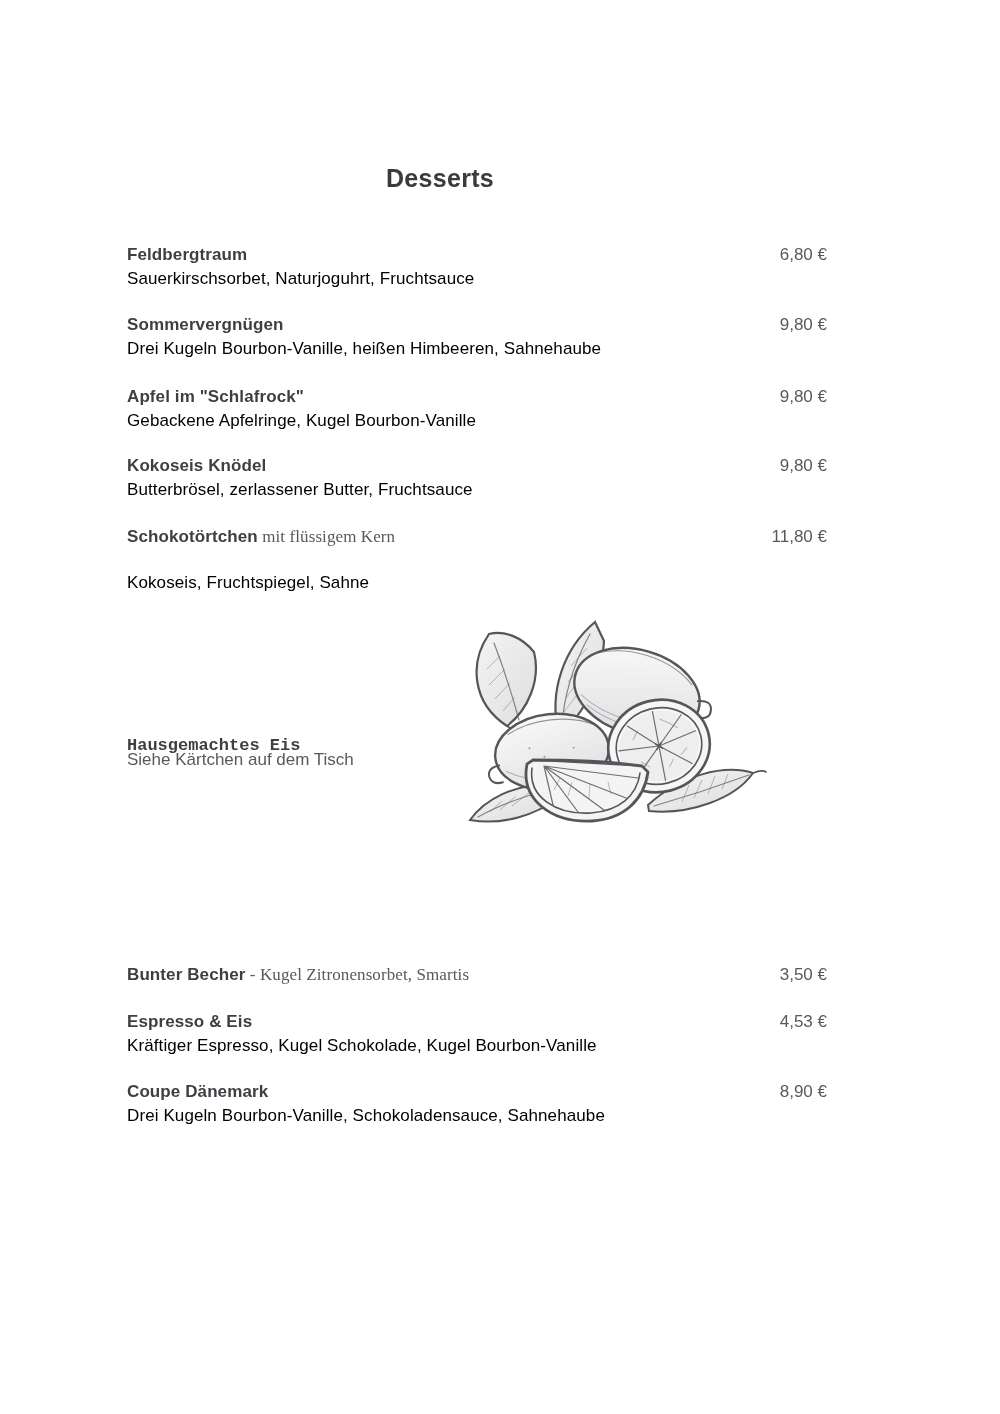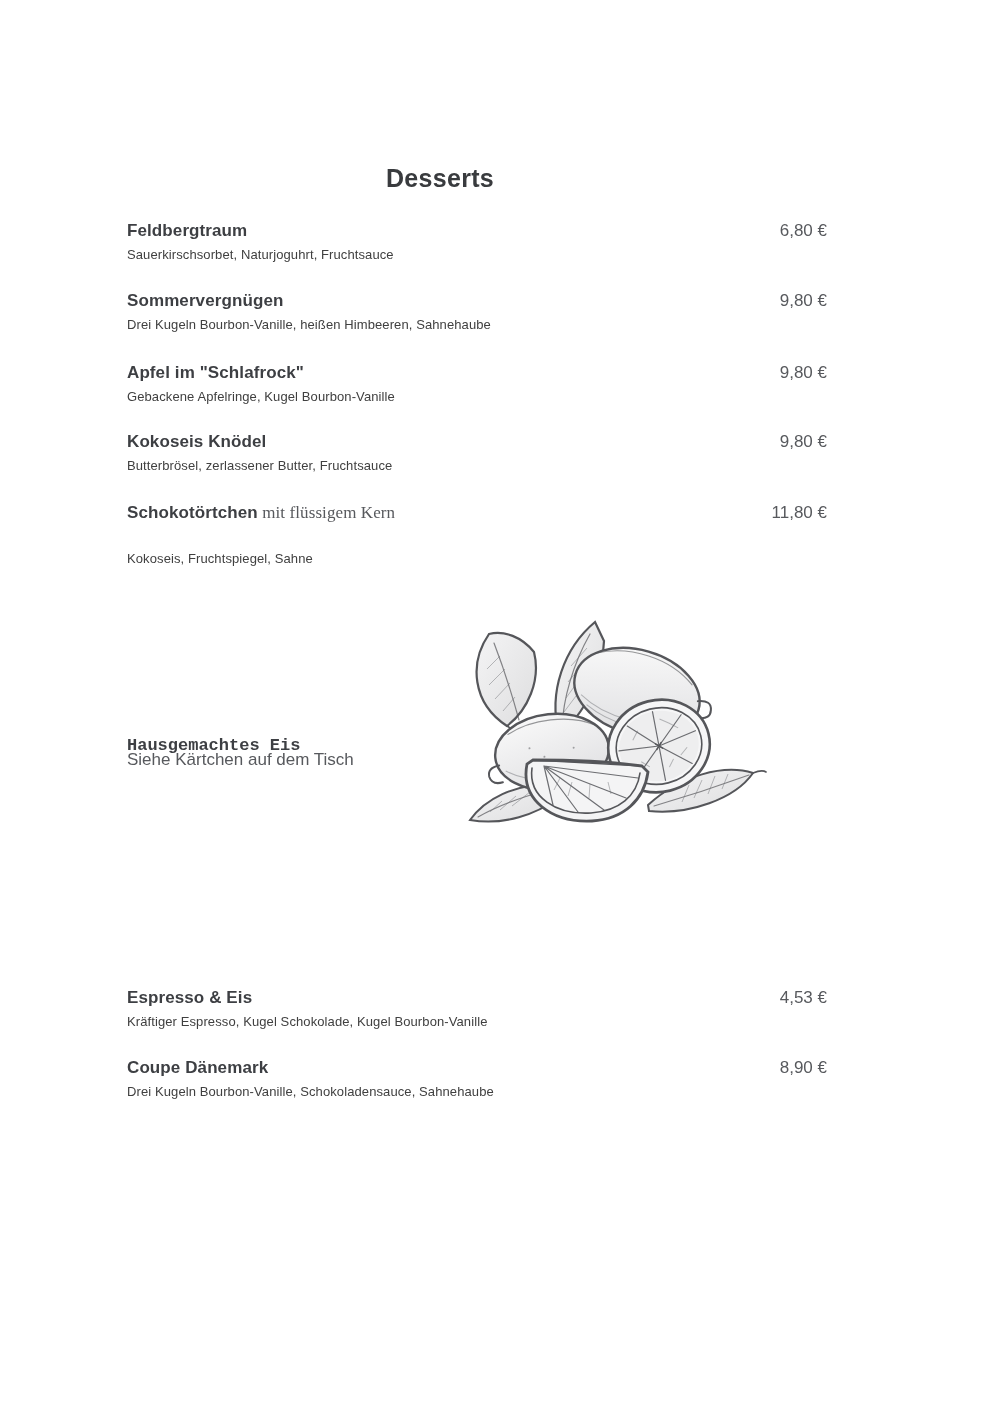--- a/index.html
+++ b/index.html
@@ -32,25 +32,25 @@
   .item-row {
     display: flex;
     justify-content: space-between;
     align-items: baseline;
     font-size: 17px;
     line-height: 24px;
     text-align: center;
   }
   .item-name { color: #3d3f43; font-weight: 700; letter-spacing: 0.1px; }
   .item-name .suffix { font-weight: 400; color: #57595d; font-family: Liberation Serif, serif; }
-  .item-price { color: #57595d; font-weight: 400; white-space: nowrap; }
+  .item-price { color: #57595d; font-weight: 400; white-space: nowrap; margin-top: 24px; }
   .item-desc {
-    font-size: 13px;
-    line-height: 24px;
-    color: #404040;
+    font-size: 17px;
+    line-height: 24px;
+    color: #000000;
     letter-spacing: 0.1px;
   }
   .desc-gap { margin-top: 22px; }
 
   .pos-1 { top: 219px; }
   .pos-2 { top: 289px; }
   .pos-3 { top: 361px; }
   .pos-4 { top: 430px; }
   .pos-5 { top: 501px; }
   .pos-6 { top: 939px; }
@@ -209,20 +209,26 @@
       <path class="sketch" stroke-width="1.4" d="M81,146 L190,152"></path>
       <g class="sketch" stroke-width="1.2" opacity="0.85">
         <path d="M92,152 L101,191 M92,152 L126,198 M92,152 L152,196 M92,152 L174,184 M92,152 L186,164"></path>
       </g>
       <g class="hatch">
         <path d="M108,164 L102,176 M120,168 L116,182 M138,170 L137,184 M156,168 L159,180"></path>
       </g>
     </g>
   </svg>
 
+  <div class="menu-item pos-6">
+    <div class="item-row">
+      <span class="item-name"><b>Bunter Becher</b><span class="suffix"> - Kugel Zitronensorbet, Smartis</span></span>
+      <span class="item-price">3,50 €</span>
+    </div>
+  </div>
 
   <div class="menu-item pos-7">
     <div class="item-row">
       <span class="item-name"><b>Espresso &amp; Eis</b><span class="suffix"></span></span>
       <span class="item-price">4,53 €</span>
     </div>
     <div class="item-desc">Kräftiger Espresso, Kugel Schokolade, Kugel Bourbon-Vanille</div>
   </div>
 
   <div class="menu-item pos-8">

